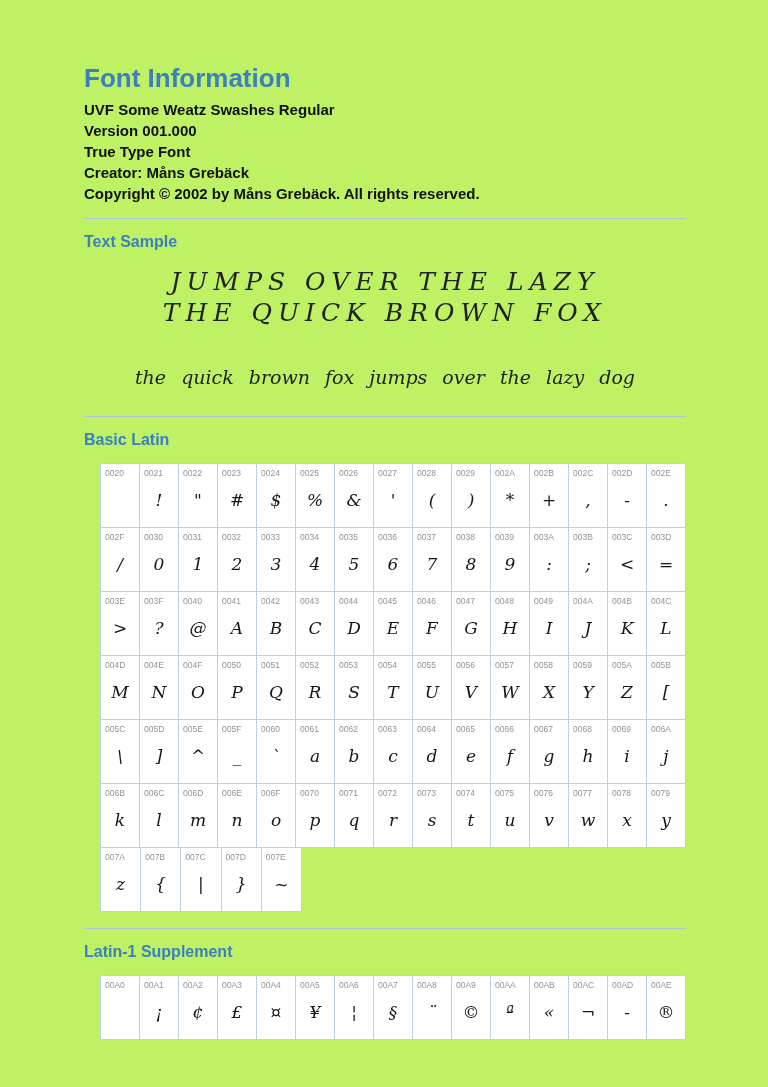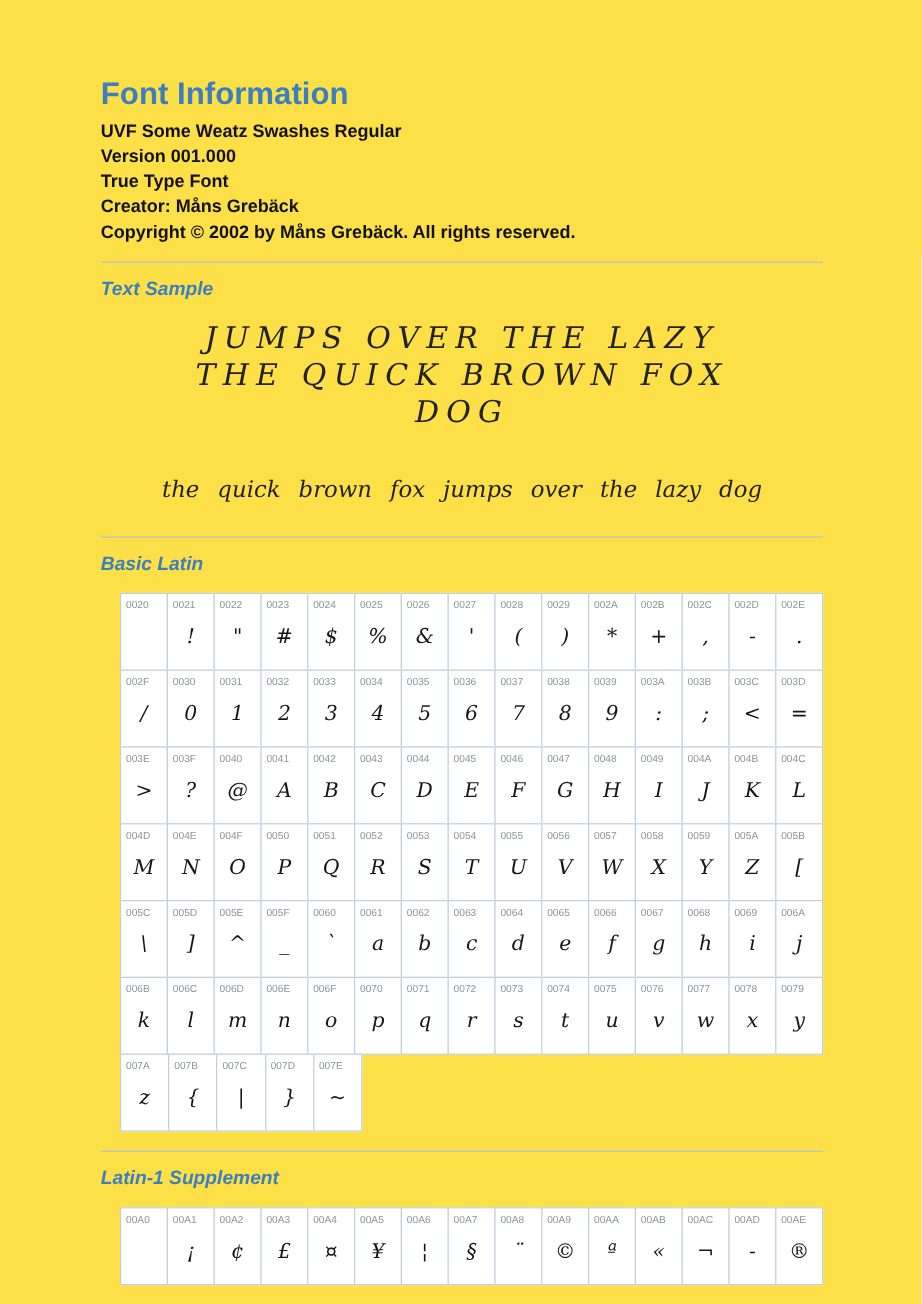--- a/index.html
+++ b/index.html
@@ -1,19 +1,19 @@
 <!DOCTYPE html>
 <html><head>
 <meta charset="utf-8">
 <style>
   html,body{margin:0;padding:0;background:#ffffff;}
   .page{
     position:relative;
     width:768px;height:1087px;
-    background:#fde047;
+    background:#bef264;
     font-family:"Liberation Sans", sans-serif;
     color:#1a1a1a;
     overflow:hidden;
   }
   .content{
     position:absolute;left:84px;top:0;width:602px;
   }
   h1.page-title{
     margin:63px 0 6px 0;
     font-size:26px;line-height:30px;
@@ -23,21 +23,21 @@
   .meta-line{
     font-size:15px;line-height:21px;font-weight:bold;color:#111;
   }
   .divider{
     border:none;border-top:1px solid #aec4d6;
     margin:14px 0 0 0;height:0;
   }
   h2.section-title{
     margin:13px 0 0 0;
     font-size:16px;line-height:20px;
-    color:#3b7fc0;font-weight:bold;font-style:italic;
+    color:#3b7fc0;font-weight:bold;
   }
   
   .sample-upper{
     margin-top:14px;
     text-align:center;
     font-family:"DejaVu Serif", serif;
     font-style:italic;
     font-size:25px;line-height:31px;
     letter-spacing:6px;
     color:#222;
@@ -100,21 +100,20 @@
       <div class="meta-line">Copyright © 2002 by Måns Grebäck. All rights reserved.</div>
     </div>
 
     <hr class="divider">
 
     <h2 class="section-title">Text Sample</h2>
 
     <div class="sample-upper">
       <div>JUMPS OVER THE LAZY</div>
       <div>THE QUICK BROWN FOX</div>
-      <div>DOG</div>
     </div>
 
     <div class="sample-lower">the quick brown fox jumps over the lazy dog</div>
 
     <hr class="divider">
 
     <h2 class="section-title">Basic Latin</h2>
 
     <div class="charset-table table-gap-bottom-none">
         <div class="char-row">

